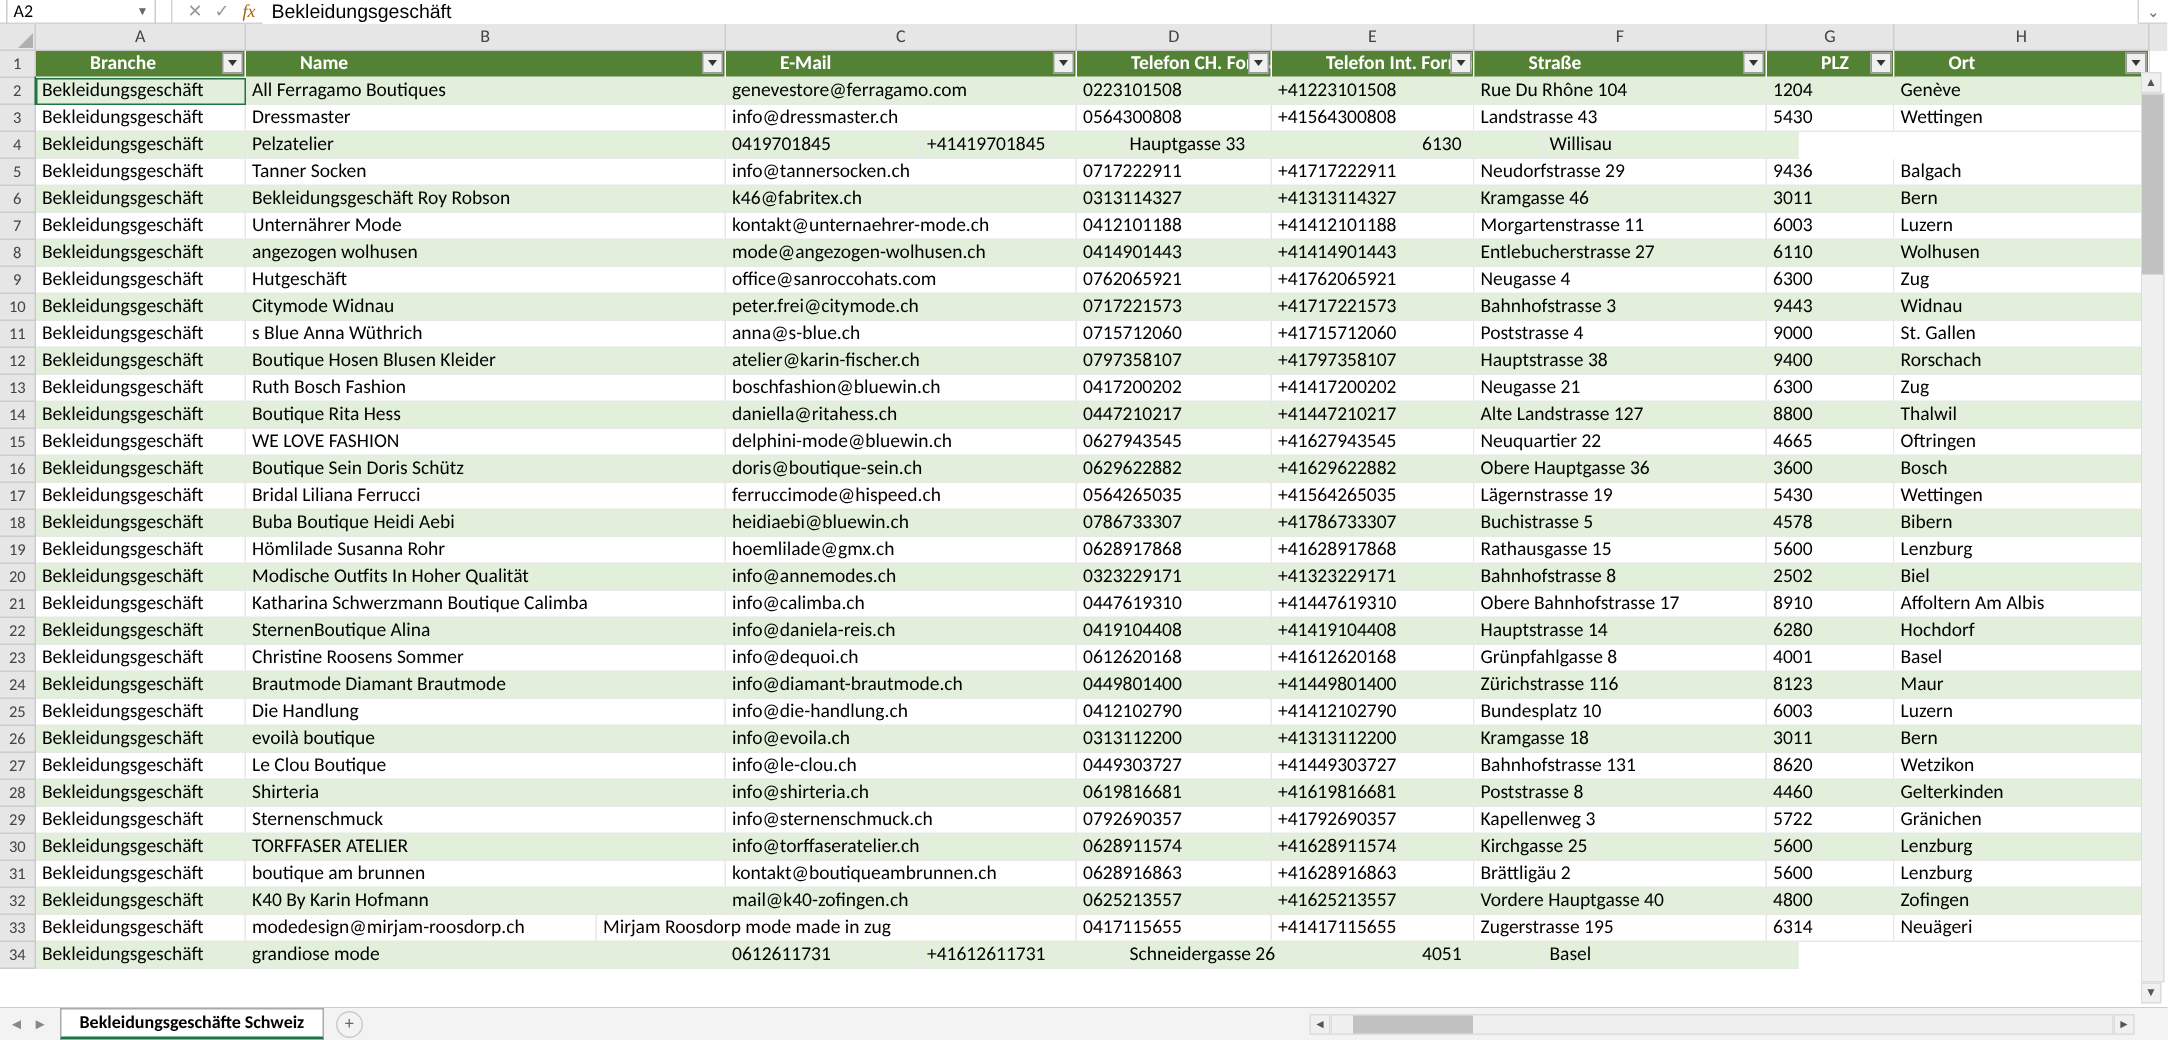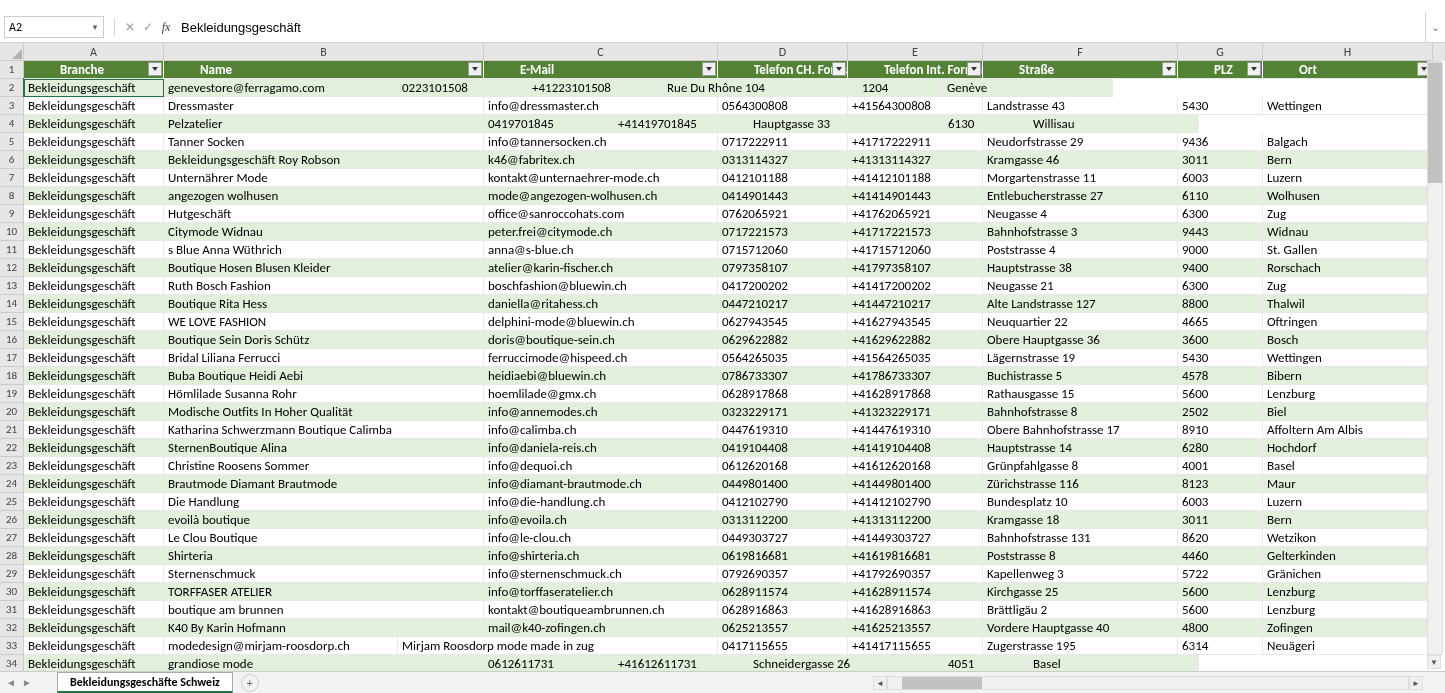--- a/index.html
+++ b/index.html
@@ -1,23 +1,23 @@
 <!DOCTYPE html>
 <html><head>
 <meta charset="utf-8">
 <style>
 * { box-sizing: border-box; margin: 0; padding: 0; }
 body { font-family: Calibri, Arial, sans-serif; font-size: 13px; background: #fff; color: #000; overflow: hidden; }
 
-.formula-bar { display: flex; align-items: center; height: 31px; border-bottom: 1px solid #d4d4d4; background: #fff; margin-top: 12px; }
+.formula-bar { display: flex; align-items: center; height: 16px; border-bottom: 1px solid #d4d4d4; background: #fff; }
 .name-box { width: 100px; height: 22px; border: 1px solid #ccc; margin: 0 4px; padding: 2px 4px; font-size: 12px; display: flex; align-items: center; justify-content: space-between; }
 .name-box-dd { font-size: 8px; color: #666; }
 .fb-sep { width: 1px; height: 18px; background: #d4d4d4; margin: 0 6px; }
 .fb-icon { width: 18px; text-align: center; color: #999; font-size: 12px; }
-.fb-icon.fx { font-style: italic; font-family: 'Times New Roman', serif; color: #404040; }
+.fb-icon.fx { font-style: italic; font-family: 'Times New Roman', serif; color: #a16207; }
 .fb-icon.check { color: #999; }
 .formula-input { flex: 1; padding: 2px 6px; font-size: 13px; border: none; outline: none; }
 .fb-expand { width: 20px; text-align: center; color: #666; font-size: 10px; border-left: 1px solid #d4d4d4; height: 100%; display: flex; align-items: center; justify-content: center; }
 
 .grid-wrap { position: relative; width: 1445px; }
 .corner { position: absolute; top: 0; left: 0; width: 24px; height: 18px; background: #e6e6e6; border-right: 1px solid #ccc; border-bottom: 1px solid #ccc; z-index: 3; display:flex; align-items:flex-end; justify-content:flex-end;}
 .corner::after { content:''; width:0; height:0; border-style:solid; border-width:0 0 10px 10px; border-color: transparent transparent #b0b0b0 transparent; margin:0 1px 1px 0;}
 
 .col-headers { display: flex; height: 18px; background: #e6e6e6; position: sticky; top: 0; z-index: 2; margin-left: 24px; }
 .col-h { border-right: 1px solid #ccc; border-bottom: 1px solid #ccc; text-align: center; font-size: 12px; color: #444; line-height: 18px; flex-shrink: 0; }
@@ -33,21 +33,21 @@
 
 .even .cell { background: #e2efda; }
 .odd .cell { background: #fff; }
 .selected-cell { outline: 2px solid #217346; outline-offset: -1px; }
 
 .cA{width:140px}.cB{width:320px}.cC{width:234px}.cD{width:130px}.cE{width:135px}.cF{width:195px}.cG{width:85px}.cH{width:170px}
 
 .sheet-tabs { position: fixed; bottom: 0; left: 0; right: 0; height: 22px; background: #f3f3f3; border-top: 1px solid #ccc; display: flex; align-items: center; padding-left: 40px; }
 .tab-nav { position: absolute; left: 4px; display: flex; gap: 2px; color: #888; font-size: 10px; }
 .tab-nav span { padding: 0 2px; }
-.sheet-tab { background: #fff; border: 1px solid #aaa; border-bottom: 2px solid #217346; padding: 2px 12px; font-size: 12px; font-weight: bold; margin-left: 17px; }
+.sheet-tab { background: #fff; border: 1px solid #aaa; border-bottom: 2px solid #217346; padding: 2px 12px; font-size: 12px; font-weight: bold; }
 .add-sheet { margin-left: 8px; width: 18px; height: 18px; border: 1px solid #ccc; border-radius: 50%; display: flex; align-items: center; justify-content: center; font-size: 12px; color: #666; }
 .hscroll-area { position: absolute; right: 22px; bottom: 2px; width: 550px; height: 16px; display:flex; align-items:center;}
 .hscroll-track{flex:1;height:14px;background:#f0f0f0;border:1px solid #ddd;position:relative;}
 .hscroll-thumb{position:absolute;left:14px;top:0;bottom:0;width:80px;background:#c1c1c1;}
 .scroll-btn{width:14px;height:14px;background:#f0f0f0;border:1px solid #ddd;display:flex;align-items:center;justify-content:center;font-size:8px;color:#555;}
 .vscroll{position:fixed;right:2px;top:48px;bottom:24px;width:16px;}
 .vscroll-track{position:absolute;top:14px;bottom:14px;left:0;right:0;background:#f0f0f0;border:1px solid #ddd;}
 .vscroll-thumb{position:absolute;top:0;left:0;right:0;height:120px;background:#c1c1c1;}
 </style>
 </head>
@@ -86,20 +86,21 @@
         <div class="cell cC"><span>E-Mail</span><div class="filter-btn"></div></div>
         <div class="cell cD"><span>Telefon CH. Format</span><div class="filter-btn"></div></div>
         <div class="cell cE"><span>Telefon Int. Format</span><div class="filter-btn"></div></div>
         <div class="cell cF"><span>Straße</span><div class="filter-btn"></div></div>
         <div class="cell cG"><span>PLZ</span><div class="filter-btn"></div></div>
         <div class="cell cH"><span>Ort</span><div class="filter-btn"></div></div>
       </div>
       <div class="row even">
         <div class="row-h">2</div>
         <div class="cell cA selected-cell">Bekleidungsgeschäft</div>
+        <div class="cell cB">All Ferragamo Boutiques</div>
         <div class="cell cC">genevestore@ferragamo.com</div>
         <div class="cell cD">0223101508</div>
         <div class="cell cE">+41223101508</div>
         <div class="cell cF">Rue Du Rhône 104</div>
         <div class="cell cG">1204</div>
         <div class="cell cH">Genève</div>
       </div>
       <div class="row odd">
         <div class="row-h">3</div>
         <div class="cell cA">Bekleidungsgeschäft</div>

